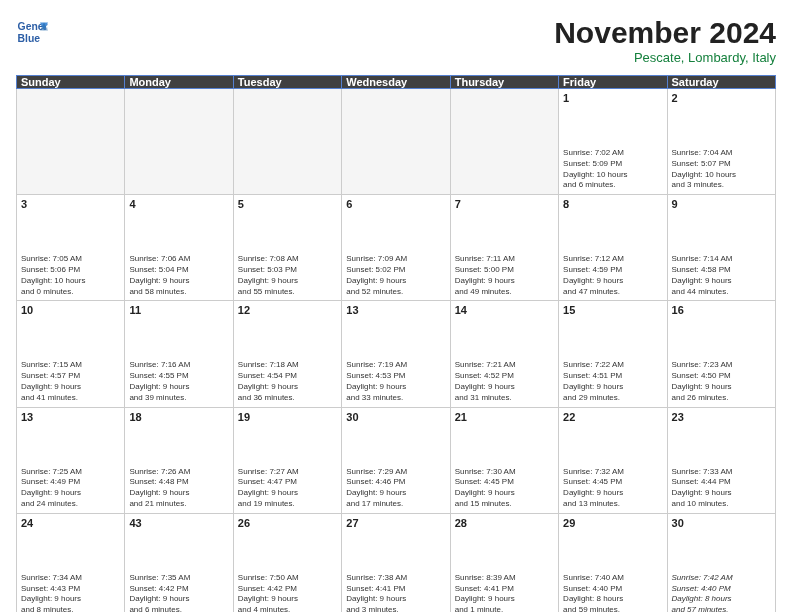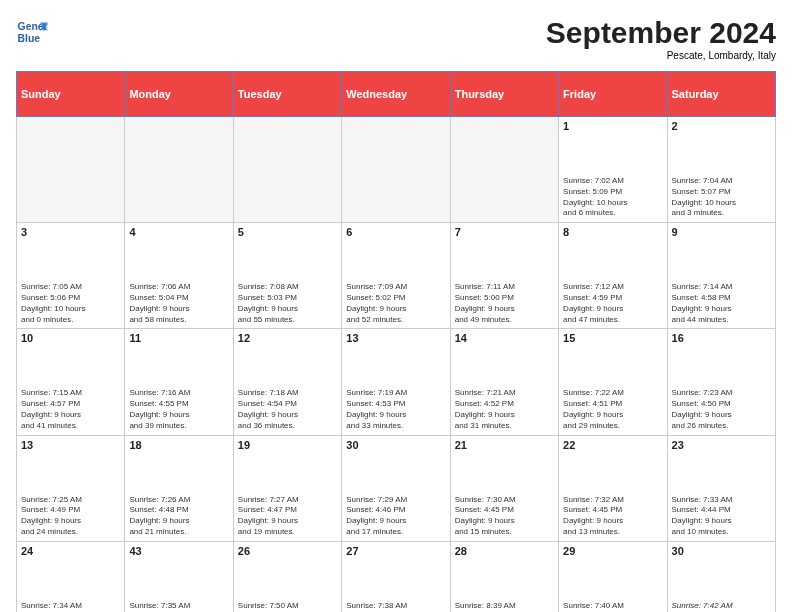--- a/index.html
+++ b/index.html
@@ -34,35 +34,35 @@
     }
     .title-block {
       text-align: right;
     }
     .month-title {
       font-size: 30px;
       font-weight: bold;
       color: #222;
     }
     .location {
-      font-size: 10px;
-      color: #000000;
+      font-size: 13px;
+      color: #15803d;
     }
     .calendar {
       flex: 1;
       border-collapse: collapse;
       width: 100%;
       table-layout: fixed;
     }
     .calendar th {
-      background: #ef4444;
+      background: #404040;
       color: #fff;
       font-size: 11px;
       font-weight: bold;
-      padding: 16px 4px;
+      padding: 0 4px;
       text-align: left;
       border: 1px solid #5580d0;
     }
     .calendar td {
       border: 1px solid #ccc;
       vertical-align: top;
       padding: 3px 4px;
       font-size: 8.5px;
       color: #222;
       background: #fff;
@@ -91,21 +91,21 @@
   <div class="header">
     <div class="logo">
       <svg class="logo-icon" viewBox="0 0 40 40">
         <text x="2" y="18" font-size="13" font-weight="bold" fill="#2d5fa6">General</text>
         <text x="2" y="32" font-size="13" font-weight="bold" fill="#2d5fa6">Blue</text>
         <polygon points="30,8 40,8 35,18" fill="#4a90d9"></polygon>
         <polygon points="35,8 40,18 30,18" fill="#1a5fa6" opacity="0.5"></polygon>
       </svg>
     </div>
     <div class="title-block">
-      <div class="month-title">September 2024</div>
+      <div class="month-title">November 2024</div>
       <div class="location">Pescate, Lombardy, Italy</div>
     </div>
   </div>
 
   <table class="calendar">
     <thead>
       <tr>
 
       <th>Sunday</th>
           <th>Monday</th>

